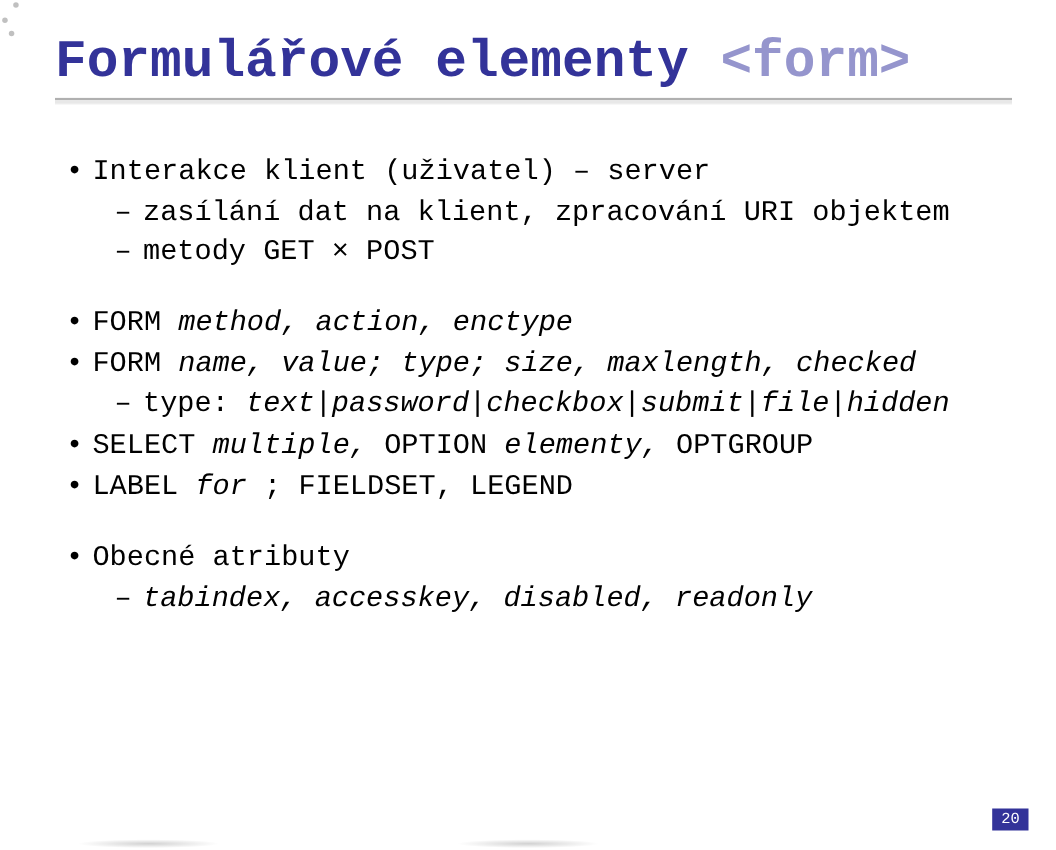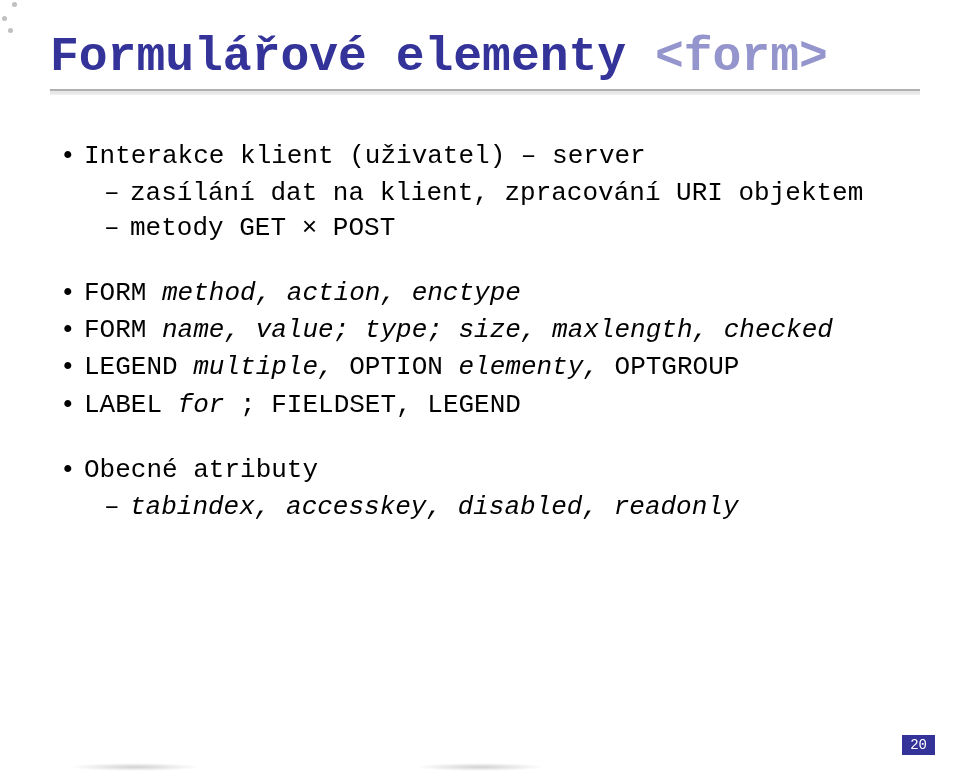--- a/index.html
+++ b/index.html
@@ -141,24 +141,27 @@
           <li><span>metody GET × POST</span></li>
         </ul>
       </li>
 
       <li class="gap-above">
         <span>FORM </span><span class="italic">method, action, enctype</span>
       </li>
 
       <li>
         <span>FORM </span><span class="italic">name, value; type; size, maxlength, checked</span>
+        <ul class="lvl2">
+          <li><span>type: </span><span class="italic">text|password|checkbox|submit|file|hidden</span></li>
+        </ul>
       </li>
 
       <li>
-        <span>LEGEND </span><span class="italic">multiple,</span><span> OPTION </span><span class="italic">elementy,</span><span> OPTGROUP</span>
+        <span>SELECT </span><span class="italic">multiple,</span><span> OPTION </span><span class="italic">elementy,</span><span> OPTGROUP</span>
       </li>
 
 
       <li>
         <span>LABEL </span><span class="italic">for</span><span> ; </span><span>FIELDSET, LEGEND</span>
       </li>
 
       <li class="gap-above">
         <span>Obecné atributy</span>
         <ul class="lvl2">

